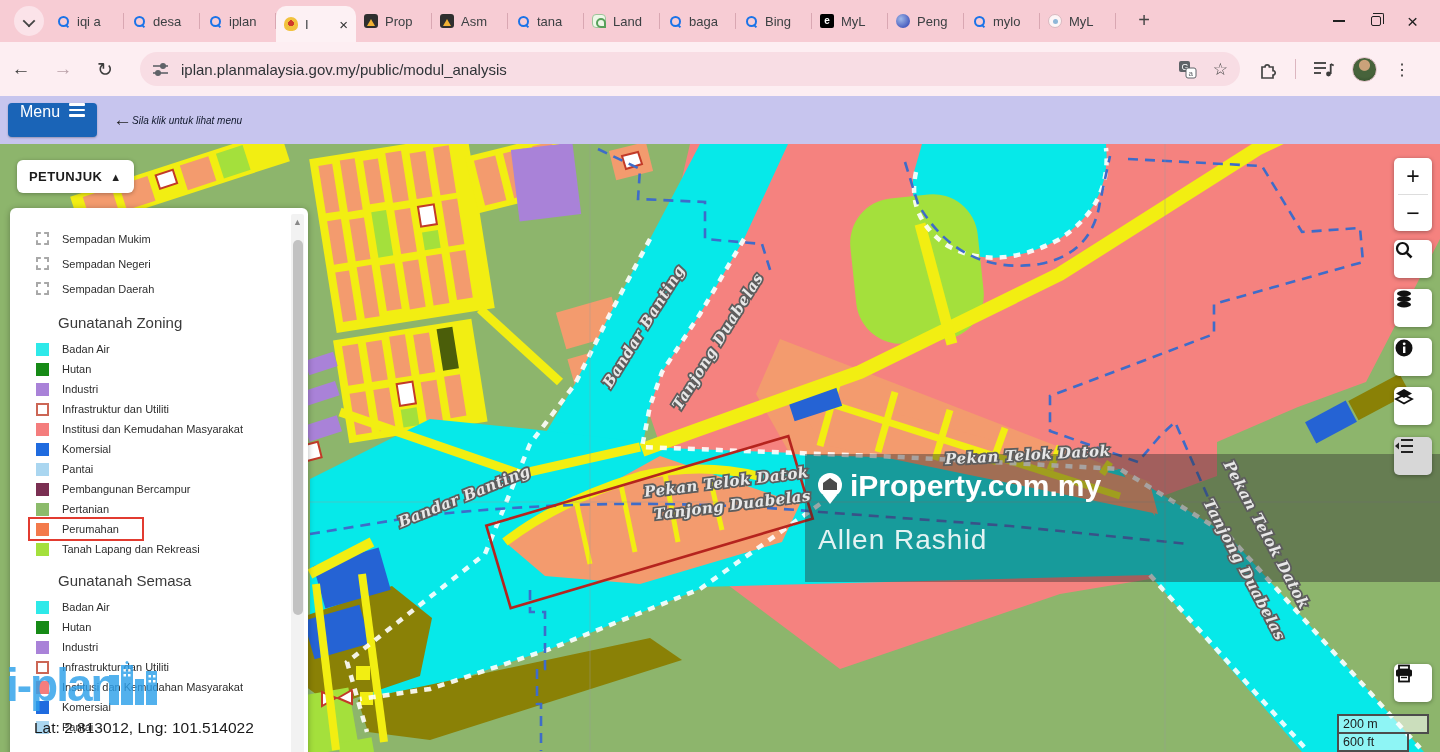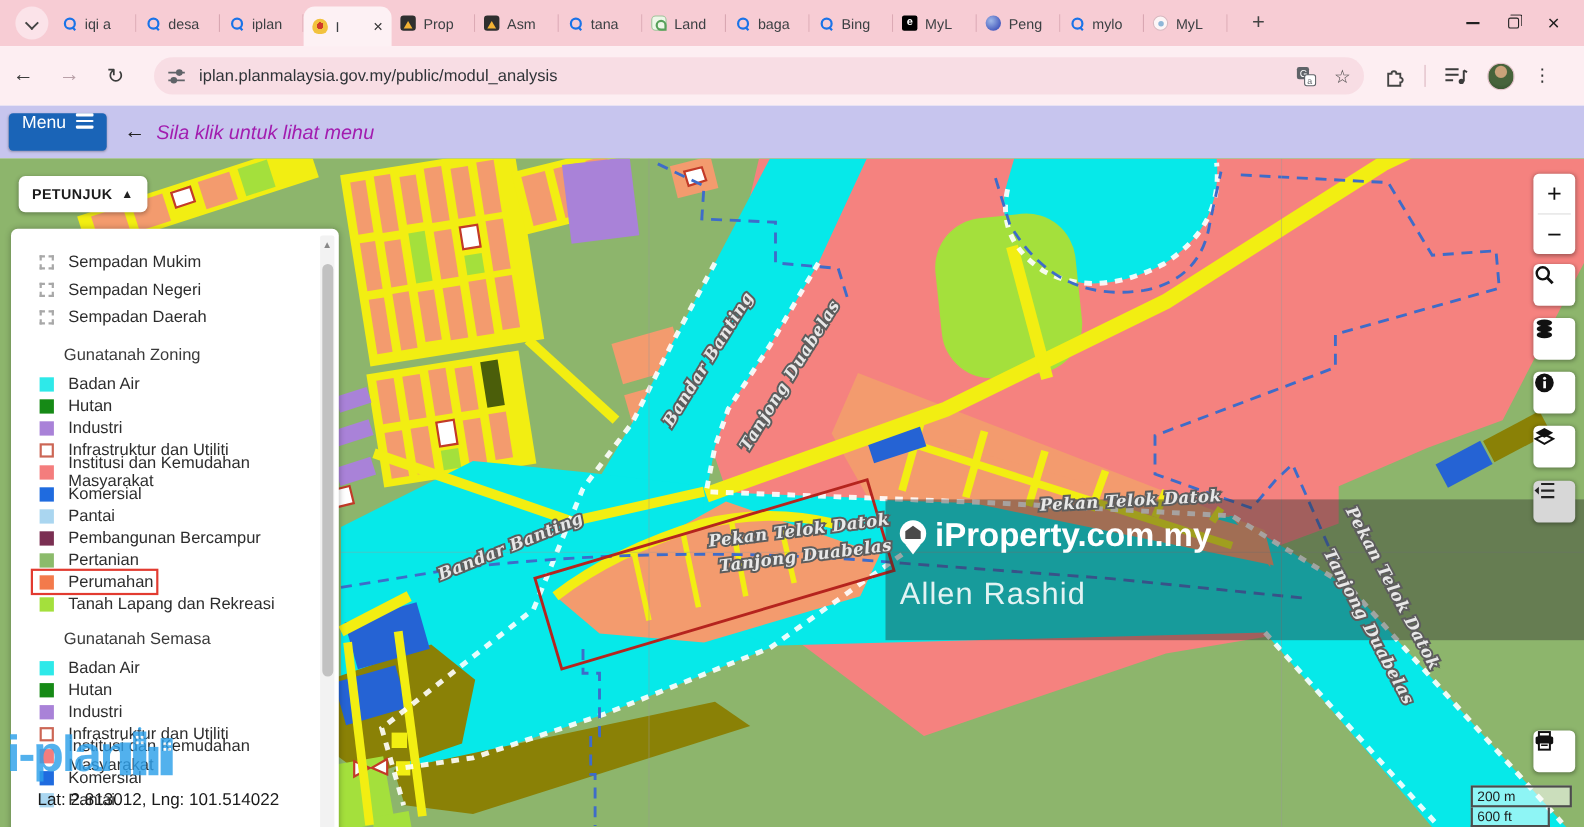--- a/index.html
+++ b/index.html
@@ -47,21 +47,21 @@
   .vsep { width:1px; height:20px; background:#dcb6c0; }
   .avatar { width:25px; height:25px; border-radius:50%; background:radial-gradient(circle at 50% 32%, #caa27a 0 5px, #47633b 6px 60%, #2e4a28); border:1px solid #e3c2ca; }
   .kebab { font-size:16px; color:#333; letter-spacing:0; }
 
   
   .menubar { position:absolute; top:96px; left:0; width:1440px; height:48px; background:#c7c5ee; display:flex; align-items:center; }
   .menu-btn { margin-left:8px; background:#1a64b7; color:#fff; height:34px; border-radius:4px; display:flex; align-items:flex-start; padding:0 12px; gap:9px; font-size:16px; cursor:pointer; box-shadow:0 1px 2px rgba(0,0,0,.25); }
   .burger { display:inline-flex; flex-direction:column; gap:3px; }
   .burger i { width:16px; height:2.5px; background:#fff; border-radius:1px; }
   .menu-back { font-size:19px; color:#222; margin-left:16px; cursor:pointer; }
-  .menu-hint { font-style:italic; font-size:18px; color:#a21caf; margin-left:10px; }
+  .menu-hint { font-style:italic; font-size:10px; color:#0f172a; }
 
   
   .map { position:absolute; top:144px; left:0; width:1440px; height:608px; overflow:hidden; background:#8db56c; }
   .map svg { position:absolute; top:0; left:0; }
   .maplabel { font-family:"DejaVu Serif",serif; font-style:italic; font-weight:bold; font-size:15px; fill:#e8e8e8; stroke:#5d5d5d; stroke-width:3.6px; paint-order:stroke; letter-spacing:.5px; }
   .wm-brand { font-family:"Liberation Sans",sans-serif; font-weight:bold; font-size:30px; fill:#ffffff; }
   .wm-agent { font-family:"Liberation Sans",sans-serif; font-weight:normal; font-size:28px; fill:rgba(255,255,255,.88); letter-spacing:1px; }
 
   
   .ctl { position:absolute; right:8px; width:38px; background:#fff; border-radius:5px; box-shadow:0 1px 4px rgba(0,0,0,.35); display:flex; align-items:center; justify-content:center; cursor:pointer; }
@@ -75,21 +75,21 @@
   .scalebars { position:absolute; right:11px; bottom:0; }
   .scalebar { background:rgba(255,255,255,.55); border:2px solid #4c4c4c; font-size:12.5px; color:#1c1c1c; line-height:16px; padding:0 4px; }
   .scalebar.metric { width:92px; }
   .scalebar.imperial { width:72px; border-top:none; }
 
   
   .petunjuk-btn { position:absolute; left:17px; top:160px; background:#fff; border-radius:6px; box-shadow:0 1px 4px rgba(0,0,0,.3); height:33px; display:flex; align-items:center; padding:0 12px; gap:8px; font-size:13px; font-weight:bold; color:#1b1b1b; letter-spacing:.4px; z-index:6; cursor:pointer; }
   .petunjuk-btn .tri { font-size:11px; color:#222; }
   .legend-panel { position:absolute; left:10px; top:208px; width:298px; height:560px; background:#fff; border-radius:6px; box-shadow:0 1px 6px rgba(0,0,0,.3); z-index:5; overflow:hidden; }
   .legend-list { padding:18px 0 0 26px; }
-  .lrow { display:flex; align-items:center; height:20px; font-size:15px; color:#2d2d2d; position:relative; }
+  .lrow { display:flex; align-items:center; height:20px; font-size:11px; color:#2d2d2d; position:relative; }
   .lrow.boundary { height:25px; }
   .swatch { width:13px; height:13px; margin-right:13px; flex:none; }
   .swatch.dashed { border:2px dashed #a8a8a8; background:#fff; }
   .lheader { font-size:15px; color:#3a3a3a; margin:13px 0 8px 22px; height:17px; }
   .hl-box { position:absolute; left:-8px; top:-2px; width:116px; height:24px; border:2px solid #e23b30; pointer-events:none; }
   .legend-scroll { position:absolute; right:4px; top:6px; bottom:6px; width:13px; background:#f2f2f2; border-radius:2px; }
   .legend-scroll .arr { position:absolute; top:3px; left:0; width:13px; text-align:center; font-size:9px; color:#888; }
   .legend-scroll .thumb { position:absolute; top:26px; left:1.5px; width:10px; height:375px; background:#c2c2c2; border-radius:5px; }
 
   

